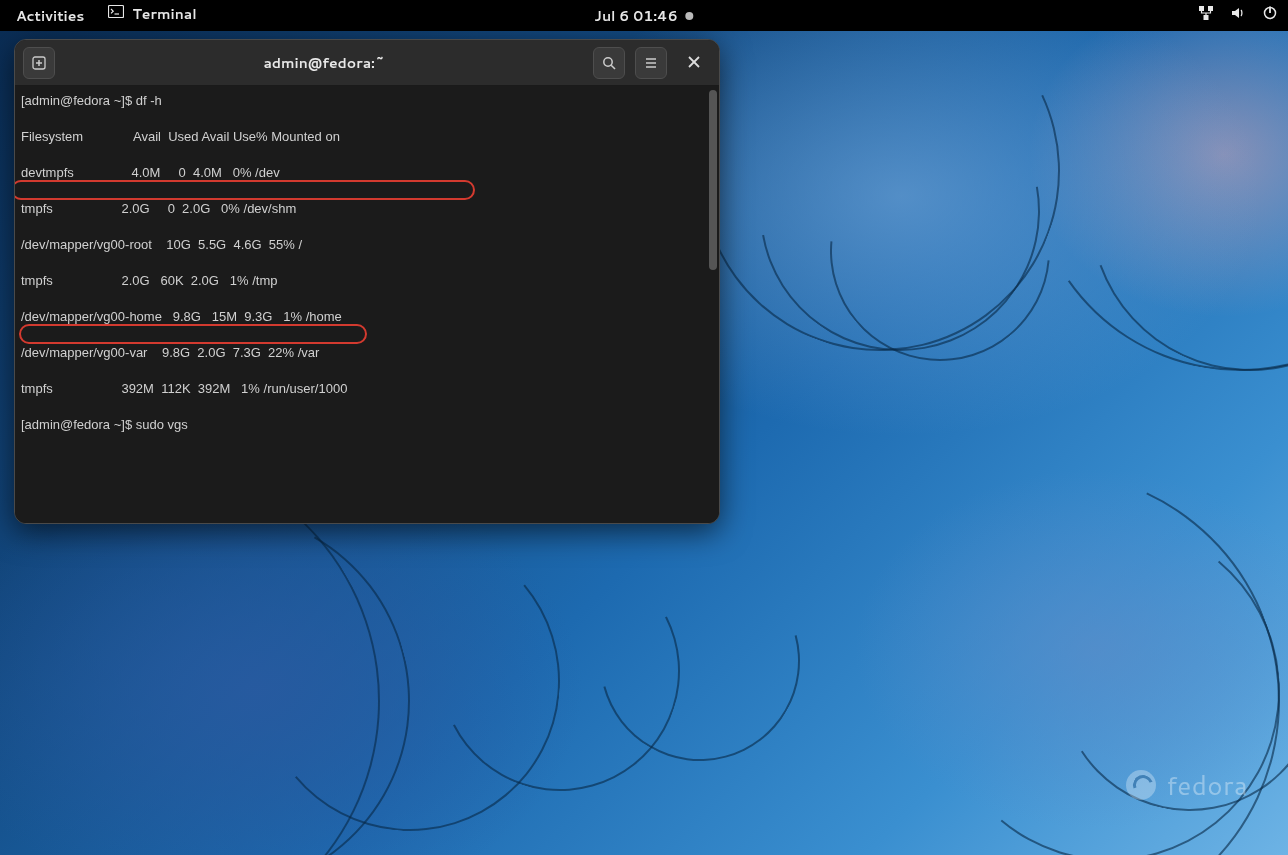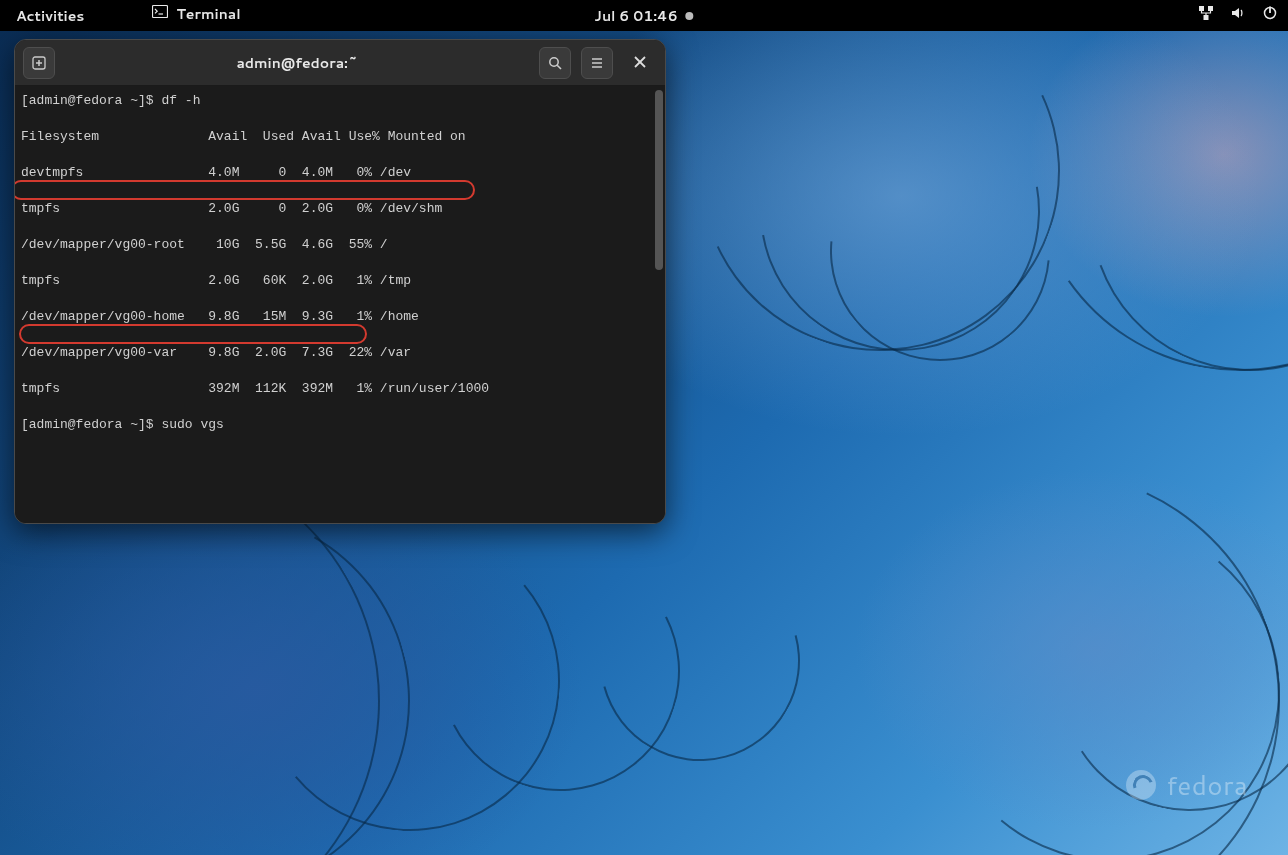--- a/index.html
+++ b/index.html
@@ -7,21 +7,21 @@
   body { position: relative; }
 
   
   .top-panel {
     position: absolute; top: 0; left: 0; right: 0; height: 31px;
     background: #000; color: #e8e8e8; display: flex; align-items: center;
     font-size: 14px; font-weight: 600; padding: 0 10px;
   }
   .panel-left { display: flex; align-items: flex-start; gap: 18px; }
   .panel-left .activities { padding: 2px 6px; cursor: pointer; }
-  .panel-app { display: flex; align-items: center; gap: 8px; cursor: pointer; margin-left: 44px; }
+  .panel-app { display: flex; align-items: center; gap: 8px; cursor: pointer; }
   .panel-app svg { width: 16px; height: 16px; }
   .panel-center { position: absolute; left: 50%; transform: translateX(-50%); display: flex; align-items: center; gap: 8px; }
   .dot { width: 8px; height: 8px; background: #bbb; border-radius: 50%; }
   .panel-right { margin-left: auto; display: flex; align-items: center; gap: 16px; }
   .panel-right svg { width: 16px; height: 16px; fill: #e8e8e8; }
 
   
   .desktop {
     position: absolute; top: 31px; left: 0; right: 0; bottom: 0;
     background:
@@ -36,41 +36,41 @@
   .swirl { position: absolute; border: 2px solid rgba(8,40,70,0.6); border-top-color: transparent; border-left-color: transparent; border-radius: 50%; pointer-events: none; }
 
   
   .watermark { position: absolute; right: 40px; bottom: 52px; display: flex; align-items: center; gap: 10px; opacity: 0.35; color: #fff; }
   .fedora-logo { width: 30px; height: 30px; border-radius: 50%; background: rgba(255,255,255,0.85); position: relative; }
   .fedora-logo::after { content: ""; position: absolute; width: 14px; height: 14px; border: 3px solid rgba(10,60,110,0.9); border-radius: 50%; border-bottom-color: transparent; border-right-color: transparent; top: 5px; left: 7px; transform: rotate(25deg); }
   .watermark-text { font-size: 26px; font-weight: 400; letter-spacing: 0.5px; }
 
   
   .terminal-window {
-    position: absolute; top: 8px; left: 14px; width: 652px; height: 485px;
+    position: absolute; top: 8px; left: 14px; width: 706px; height: 485px;
     background: #1b1b1b; border-radius: 12px; border: 1px solid #4a4a4a;
     box-shadow: 0 8px 30px rgba(0,0,0,0.6);
     display: flex; flex-direction: column; overflow: hidden;
   }
   .titlebar {
     height: 46px; background: #2c2c2c; border-bottom: 1px solid #1a1a1a;
     display: flex; align-items: center; padding: 0 8px; color: #ddd;
   }
   .title-btn {
     width: 32px; height: 32px; border-radius: 6px; background: #3a3a3a;
     border: 1px solid #4e4e4e; display: flex; align-items: center; justify-content: center;
     cursor: pointer; color: #ddd;
   }
   .title-text { flex: 1; text-align: center; font-weight: 600; font-size: 14px; color: #e8e8e8; }
   .title-right { display: flex; gap: 10px; align-items: center; }
   .close-x { font-size: 16px; padding: 6px 10px; cursor: pointer; color: #ddd; }
 
   .term-body {
     flex: 1; background: #1b1b1b; padding: 6px 2px 6px 6px;
-    font-family: Liberation Mono, monospace;
+    font-family: Liberation Sans, sans-serif;
     font-size: 13px; line-height: 18px; color: #d0d0d0; position: relative;
     overflow: hidden;
   }
   .term-scroll { position: absolute; right: 2px; top: 4px; width: 8px; height: 180px; background: #555; border-radius: 4px; }
   .term-body pre { font: inherit; white-space: pre; }
   .df-line { display: block; }
 
   
   .highlight {
     position: absolute; border: 2px solid #d33a2f; border-radius: 12px; pointer-events: none;

